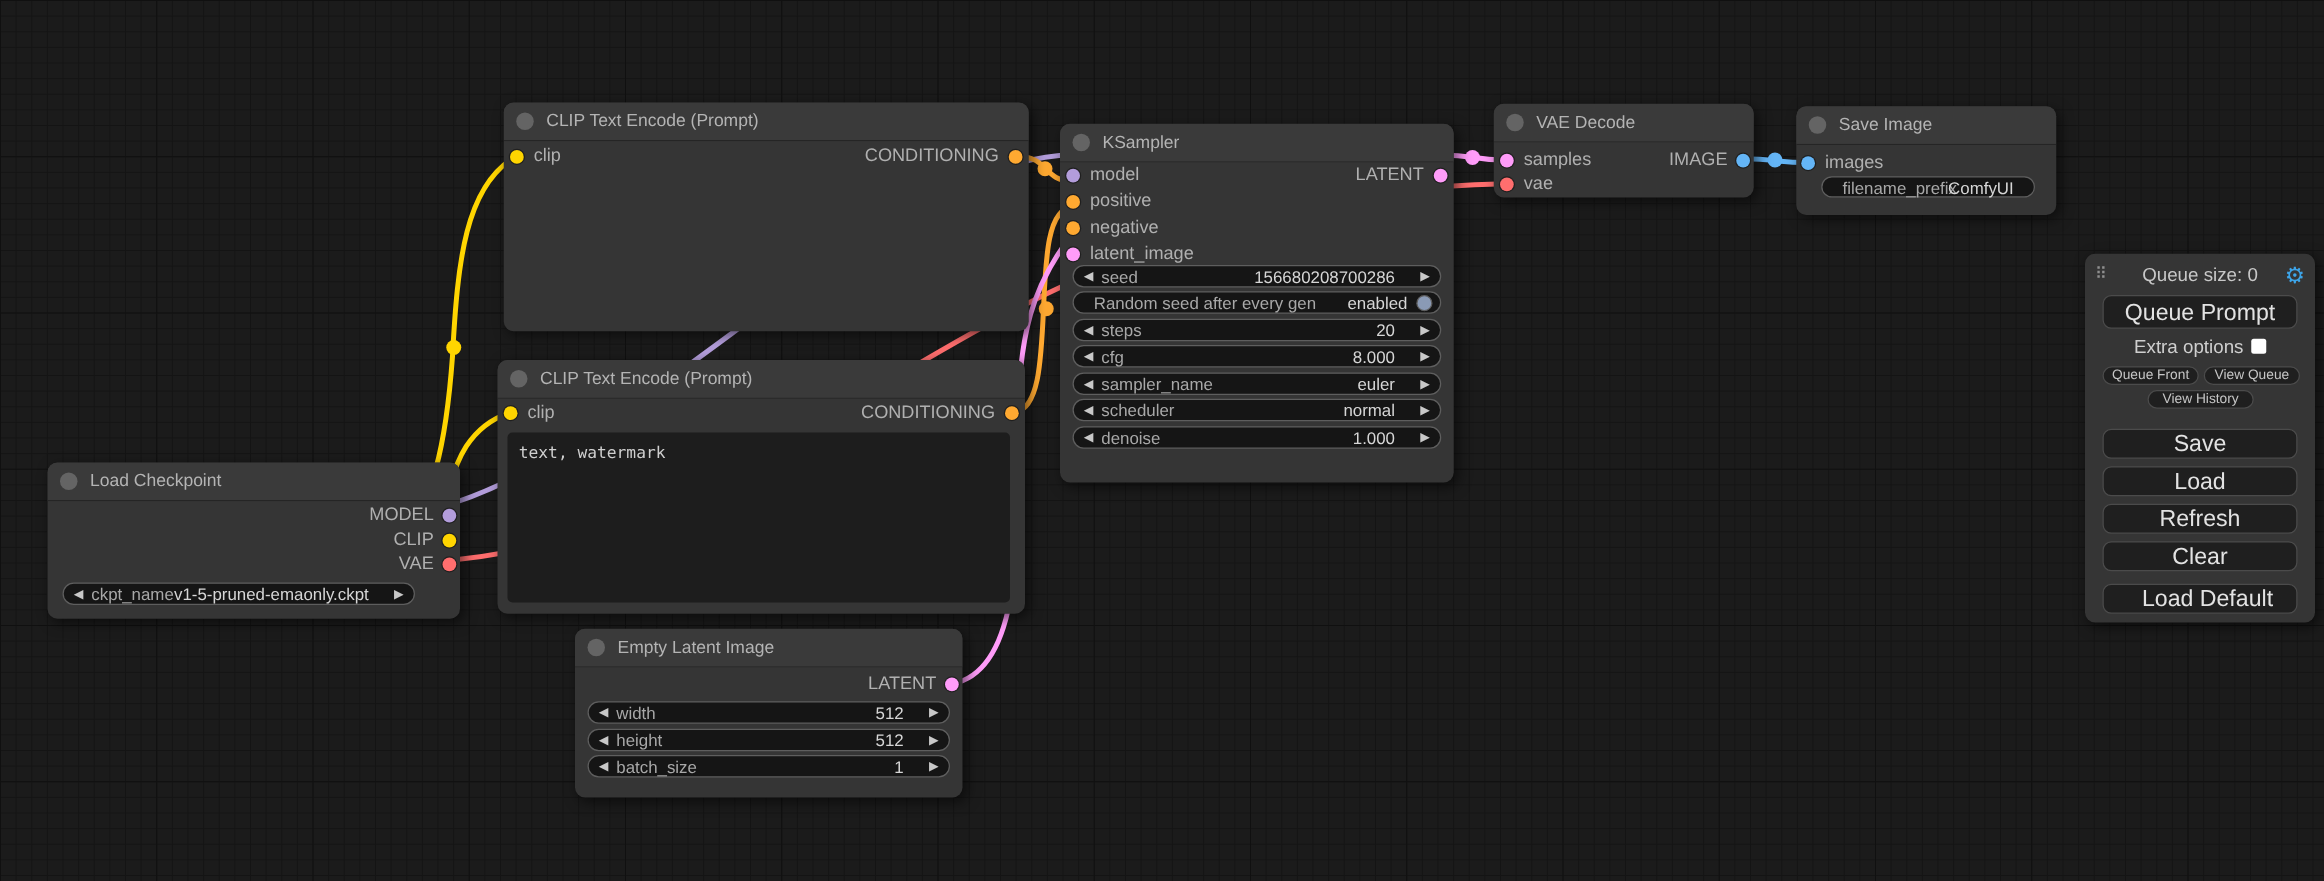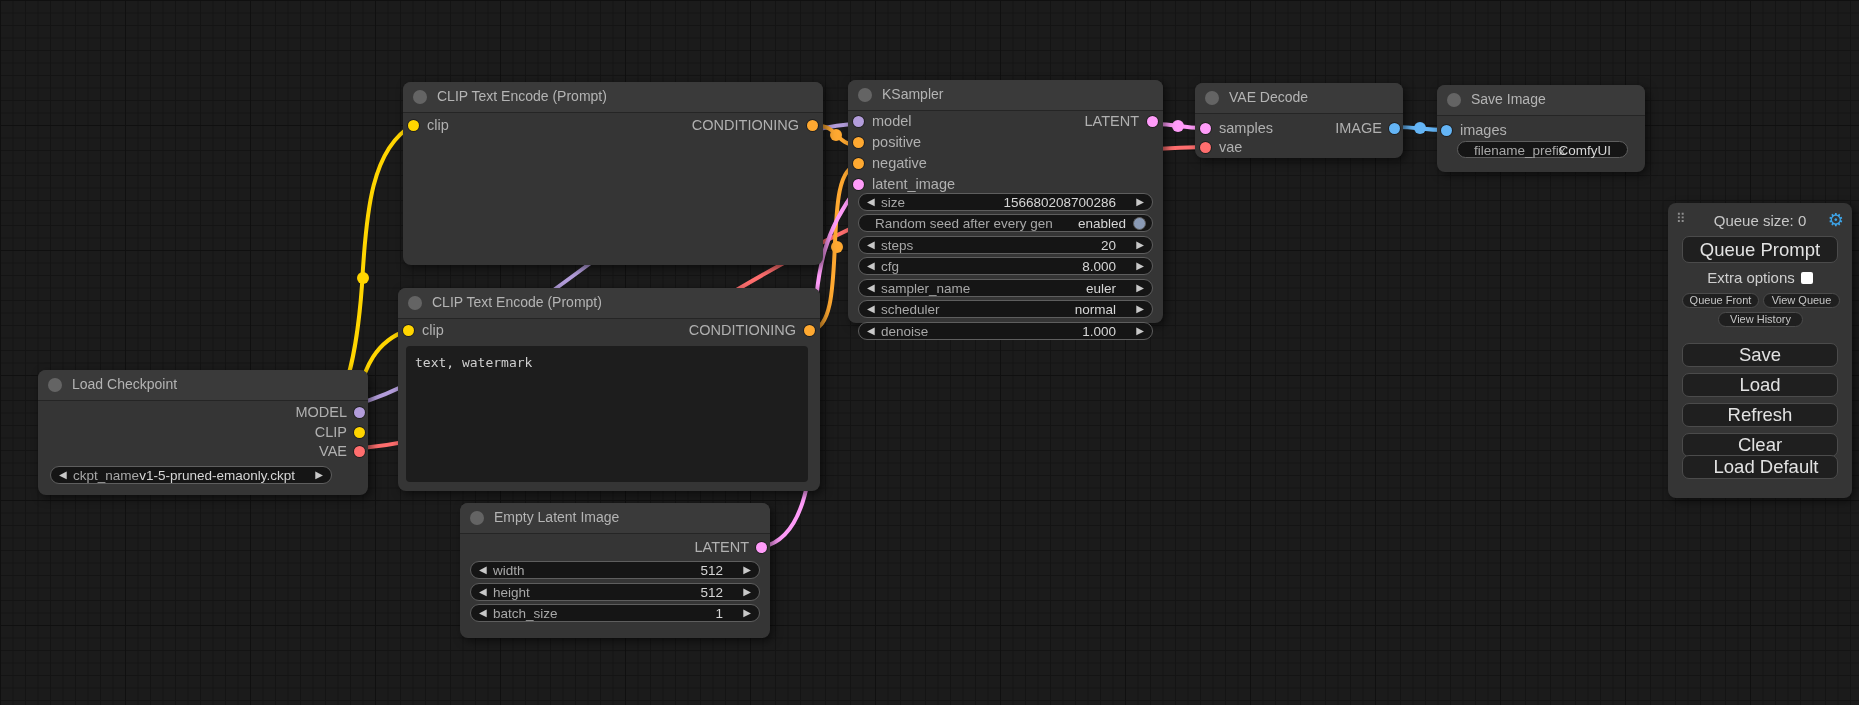--- a/index.html
+++ b/index.html
@@ -130,39 +130,39 @@
     <div class="title-dot"></div>
     <div class="title-text">CLIP Text Encode (Prompt)</div>
   </div>
   <div class="slot-dot" style="left: 5px; top: 36.5px; background: rgb(255, 213, 0);"></div>
   <div class="slot-label" style="left:24px;top:34px;">clip</div>
   <div class="slot-dot" style="right: 5px; top: 36.5px; background: rgb(255, 169, 49);"></div>
   <div class="slot-label out" style="right:24px;top:34px;">CONDITIONING</div>
   <div class="prompt-box" style="left:8px;top:58px;width:402px;height:136px;">text, watermark</div>
 </div>
 
-<div class="node" style="left:848px;top:80px;width:315px;height:243px;">
+<div class="node" style="left:848px;top:99px;width:315px;height:287px;">
   <div class="node-title">
     <div class="title-dot"></div>
     <div class="title-text">KSampler</div>
   </div>
   <div class="slot-dot" style="left: 5px; top: 35.5px; background: rgb(179, 157, 219);"></div>
   <div class="slot-label" style="left:24px;top:33px;">model</div>
   <div class="slot-dot" style="left: 5px; top: 56.5px; background: rgb(255, 169, 49);"></div>
   <div class="slot-label" style="left:24px;top:54px;">positive</div>
   <div class="slot-dot" style="left: 5px; top: 77.5px; background: rgb(255, 169, 49);"></div>
   <div class="slot-label" style="left:24px;top:75px;">negative</div>
   <div class="slot-dot" style="left: 5px; top: 98.5px; background: rgb(255, 156, 249);"></div>
   <div class="slot-label" style="left:24px;top:96px;">latent_image</div>
   <div class="slot-dot" style="right: 5px; top: 35.5px; background: rgb(255, 156, 249);"></div>
   <div class="slot-label out" style="right:24px;top:33px;">LATENT</div>
 
   <div class="pill" style="left:10px;top:113px;width:295px;">
     <span class="arrow l">◀</span>
-    <span class="w-label">size</span>
+    <span class="w-label">seed</span>
     <span class="w-value">156680208700286</span>
     <span class="arrow r">▶</span>
   </div>
   <div class="pill" style="left:10px;top:134px;width:295px;">
     <span class="w-label noarrow">Random seed after every gen</span>
     <span class="w-value" style="right:26px;">enabled</span>
     <span class="toggle"></span>
   </div>
   <div class="pill" style="left:10px;top:156px;width:295px;">
     <span class="arrow l">◀</span>
@@ -257,14 +257,14 @@
   <div id="extra-row">
     <span>Extra options</span><span id="extra-checkbox"></span>
   </div>
   <div class="menu-btn small" style="left:14px;top:90px;width:77px;">Queue Front</div>
   <div class="menu-btn small" style="left:95px;top:90px;width:77px;">View Queue</div>
   <div class="menu-btn small" style="left:50px;top:109px;width:85px;">View History</div>
   <div class="menu-btn big" style="top:140px;">Save</div>
   <div class="menu-btn big" style="top:170px;">Load</div>
   <div class="menu-btn big" style="top:200px;">Refresh</div>
   <div class="menu-btn big" style="top:230px;">Clear</div>
-  <div class="menu-btn big" style="top:252px;padding-left:12px;">Load Default</div>
+  <div class="menu-btn big" style="top:264px;padding-left:12px;">Load Default</div>
 </div>
 
 </body></html>

